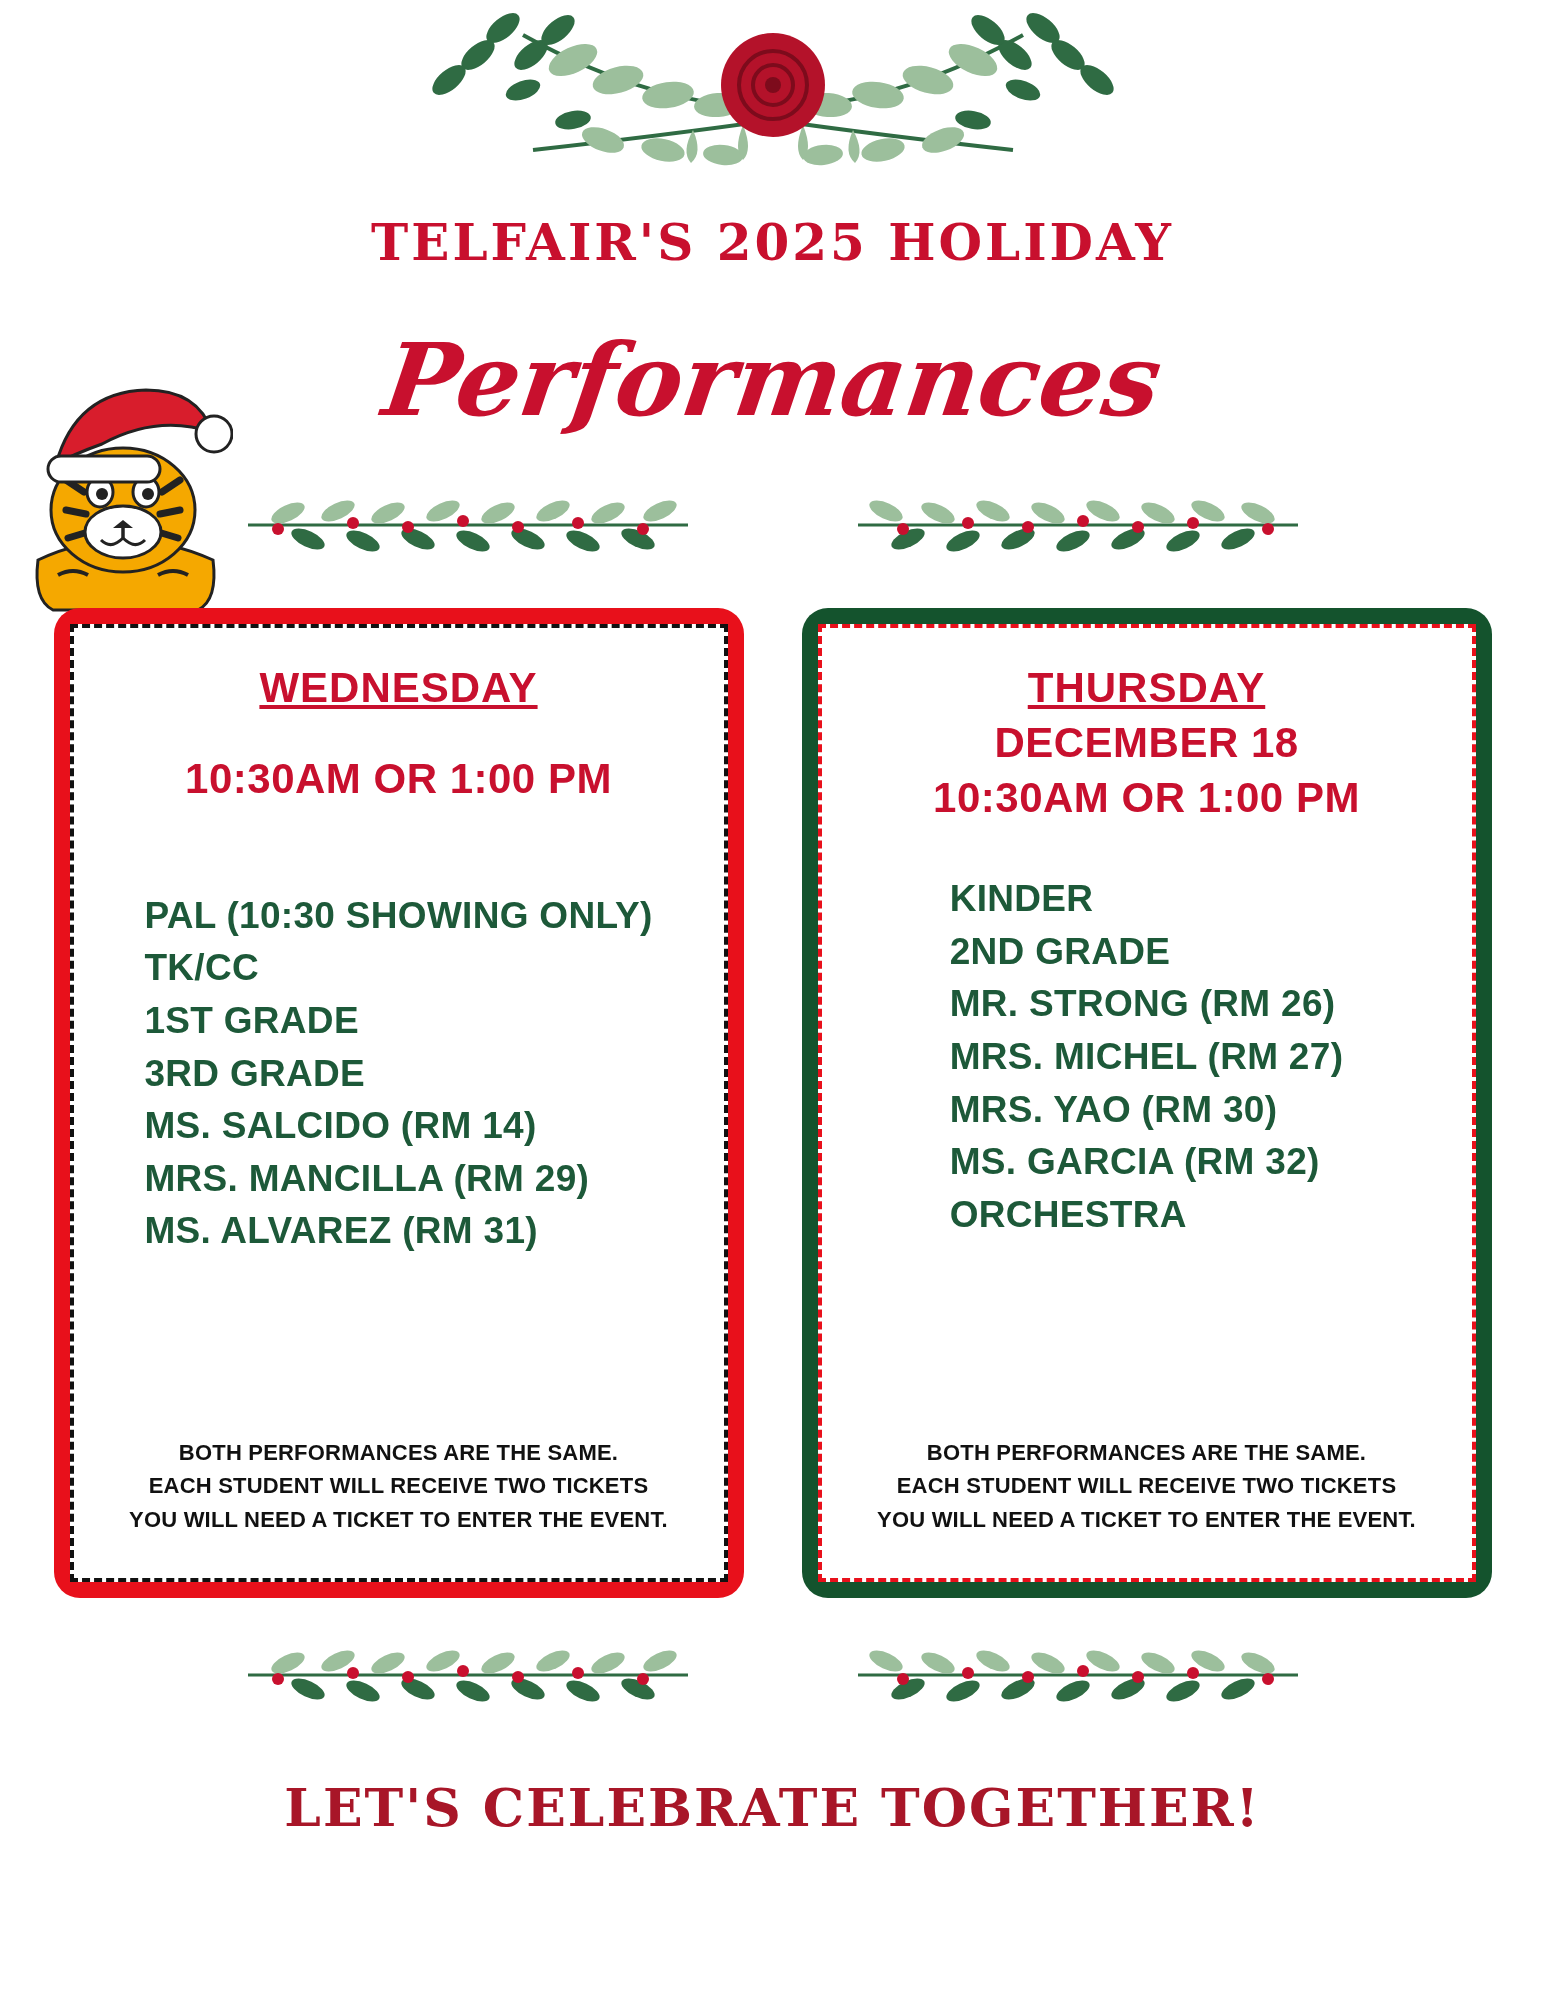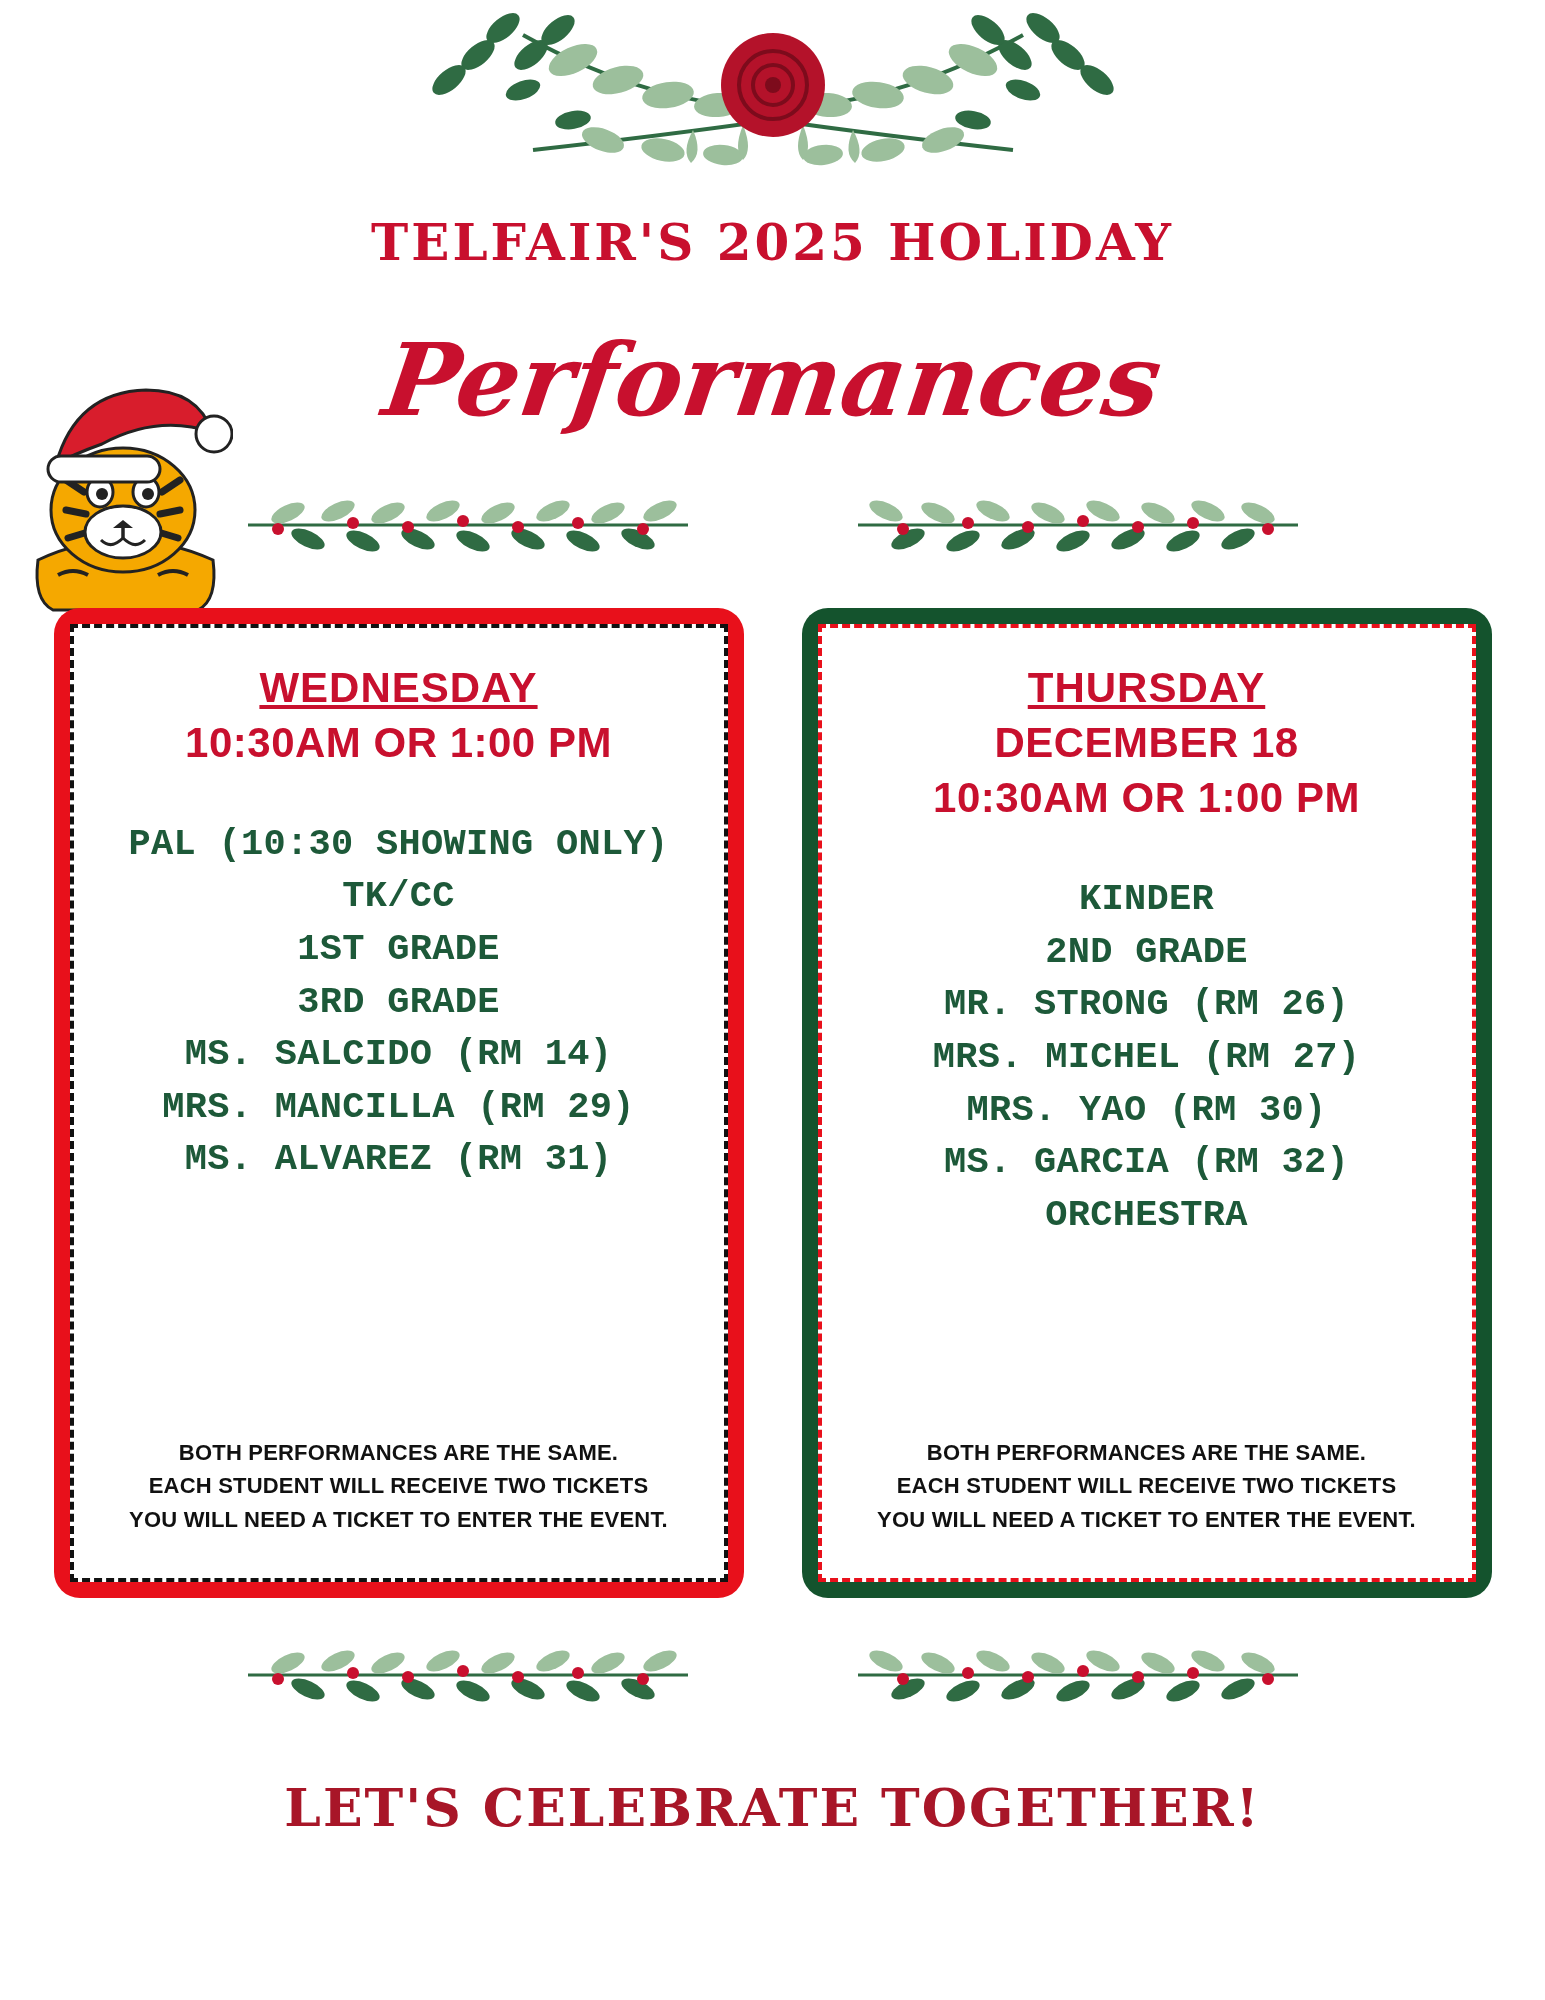--- a/index.html
+++ b/index.html
@@ -99,20 +99,21 @@
     height: 100%;
     background: #ffffff;
     box-sizing: border-box;
     padding: 34px 30px 22px 30px;
     display: flex;
     flex-direction: column;
     align-items: center;
   }
   .inner-red {
     border: 4px dashed #111111;
+    gap: 36px;
   }
   .inner-green {
     border: 4px dashed #e8101b;
   }
 
   .day {
     font-size: 42px;
     font-weight: bold;
     color: #c8102e;
     text-decoration: underline;
@@ -122,22 +123,20 @@
   .date, .times {
     font-size: 42px;
     font-weight: bold;
     color: #c8102e;
     letter-spacing: 0.5px;
     line-height: 1.32;
   }
 
   .group-list {
     margin-top: 48px;
-    text-align: center;
-    font-family: Liberation Mono, monospace;
   }
   .group-list div {
     font-size: 37px;
     font-weight: bold;
     color: #1d5939;
     line-height: 1.42;
     letter-spacing: 0.3px;
   }
 
   .note {

